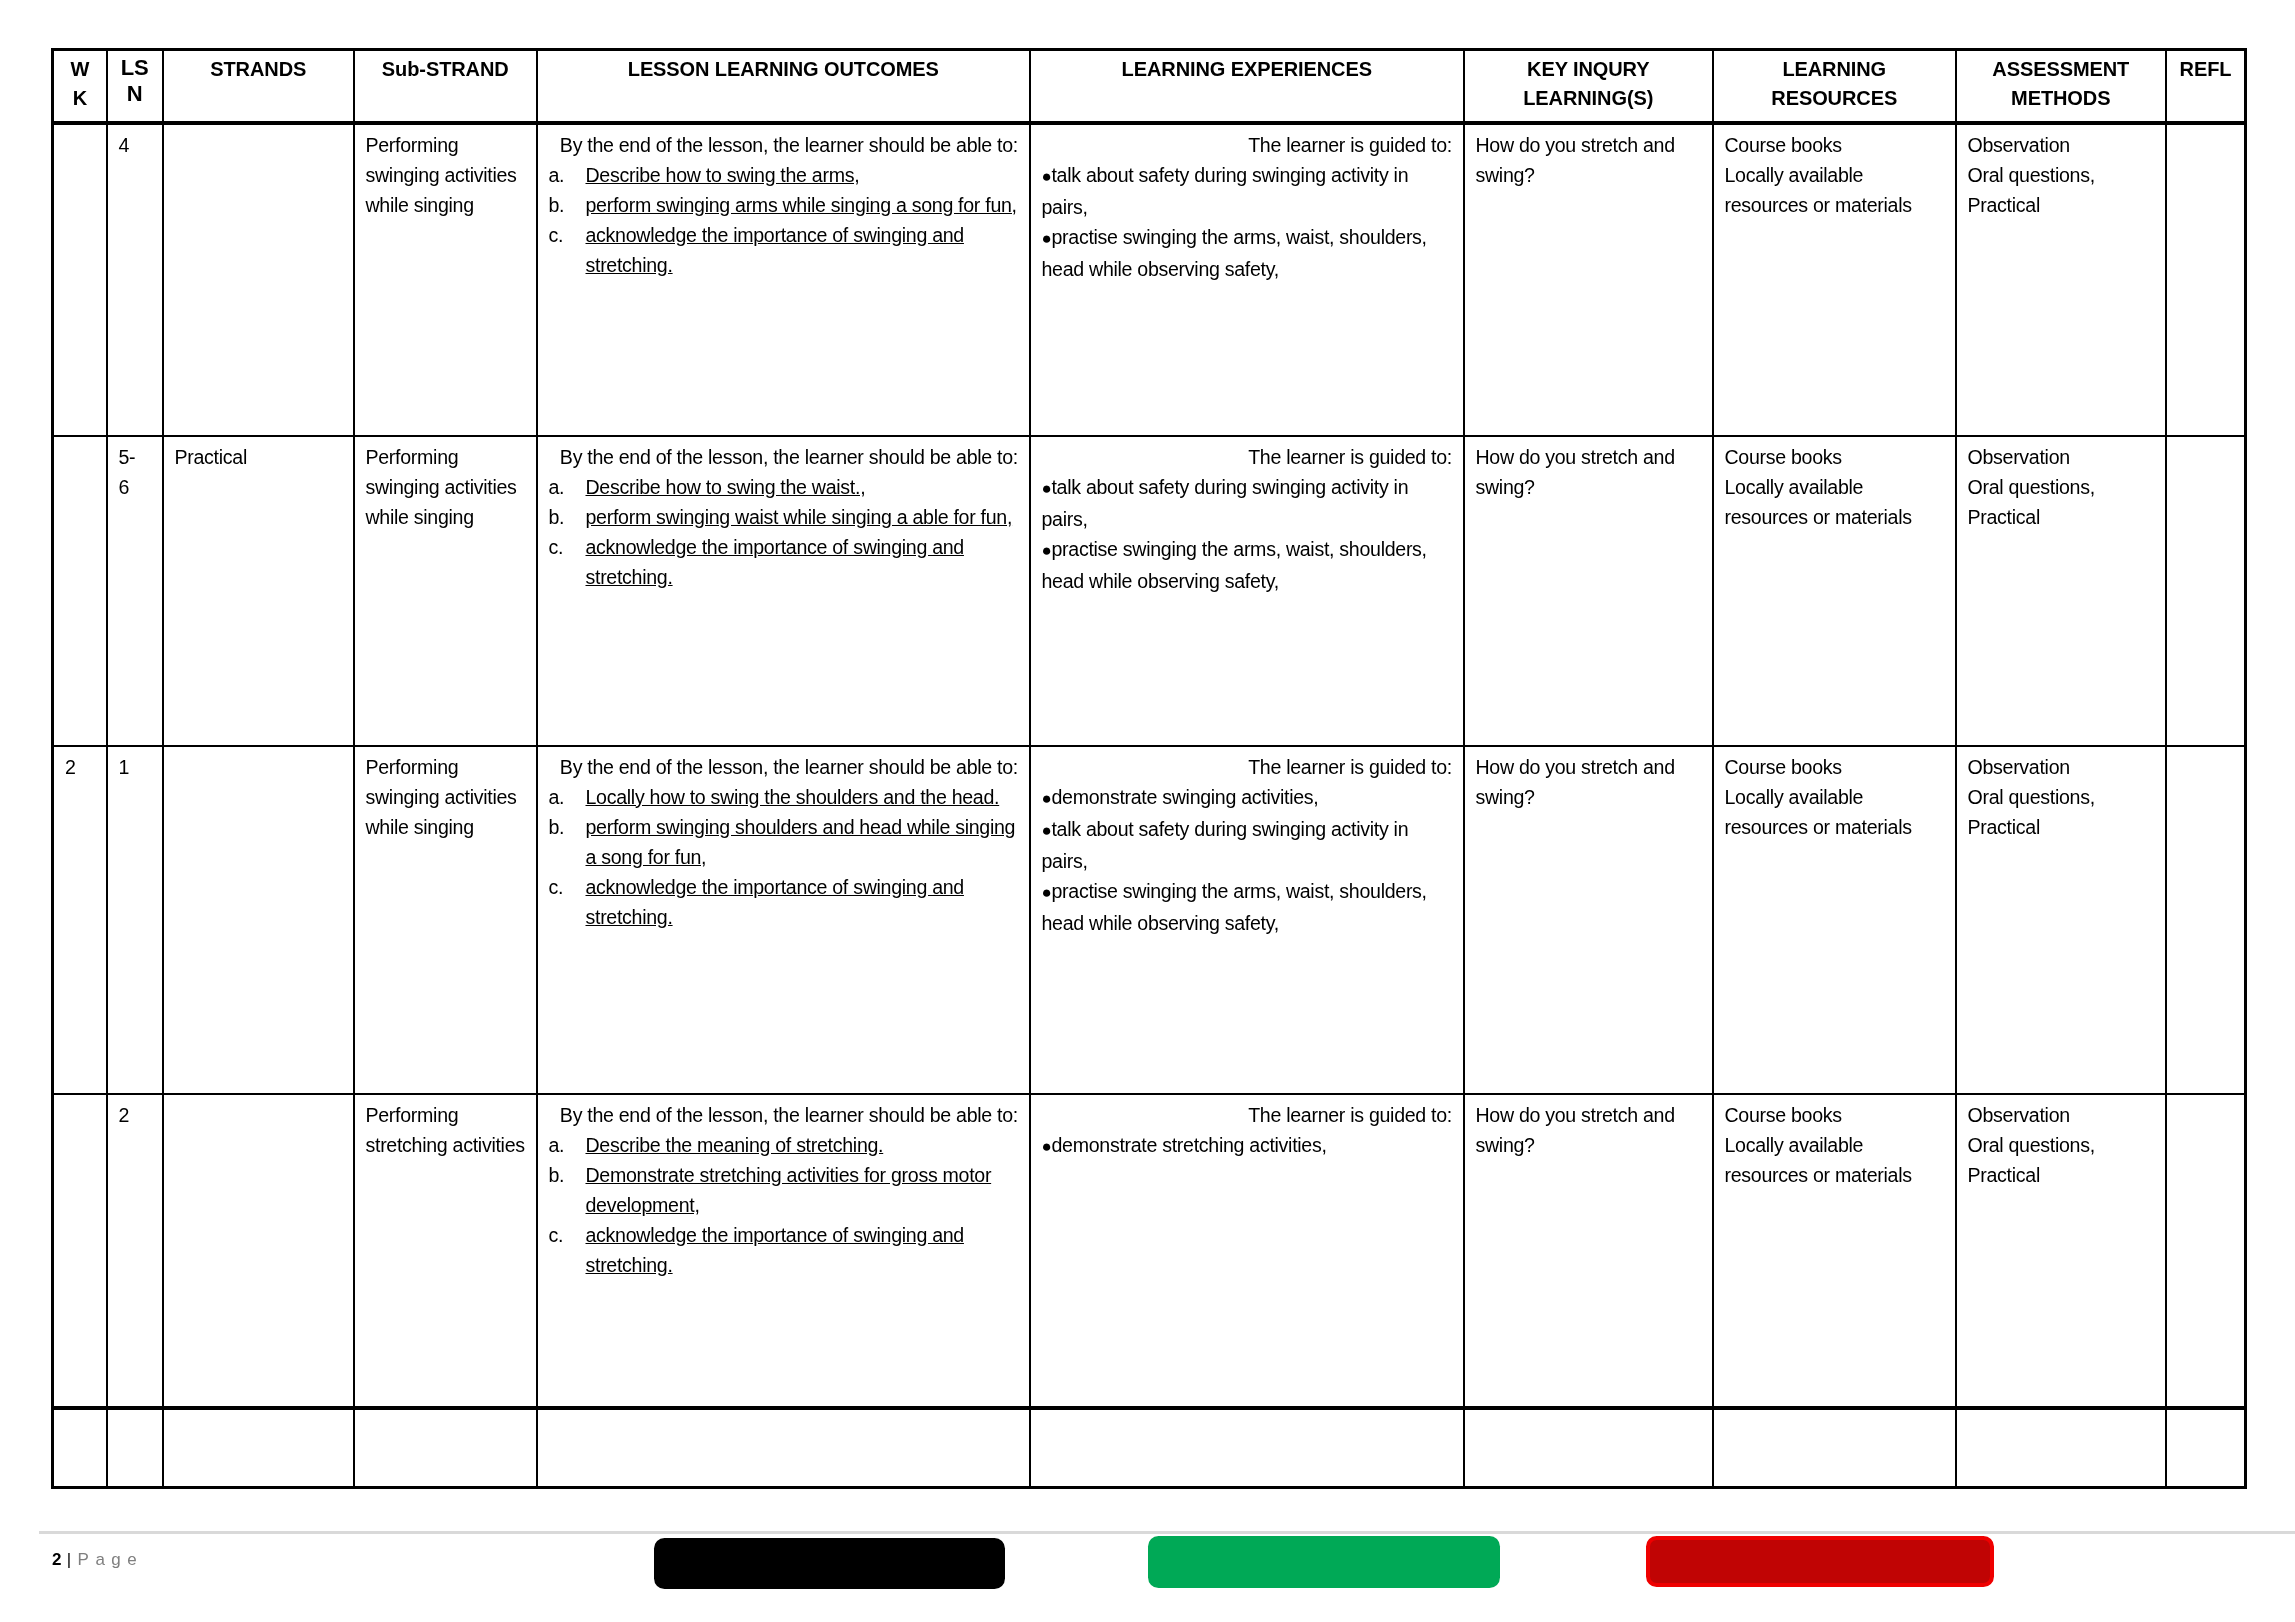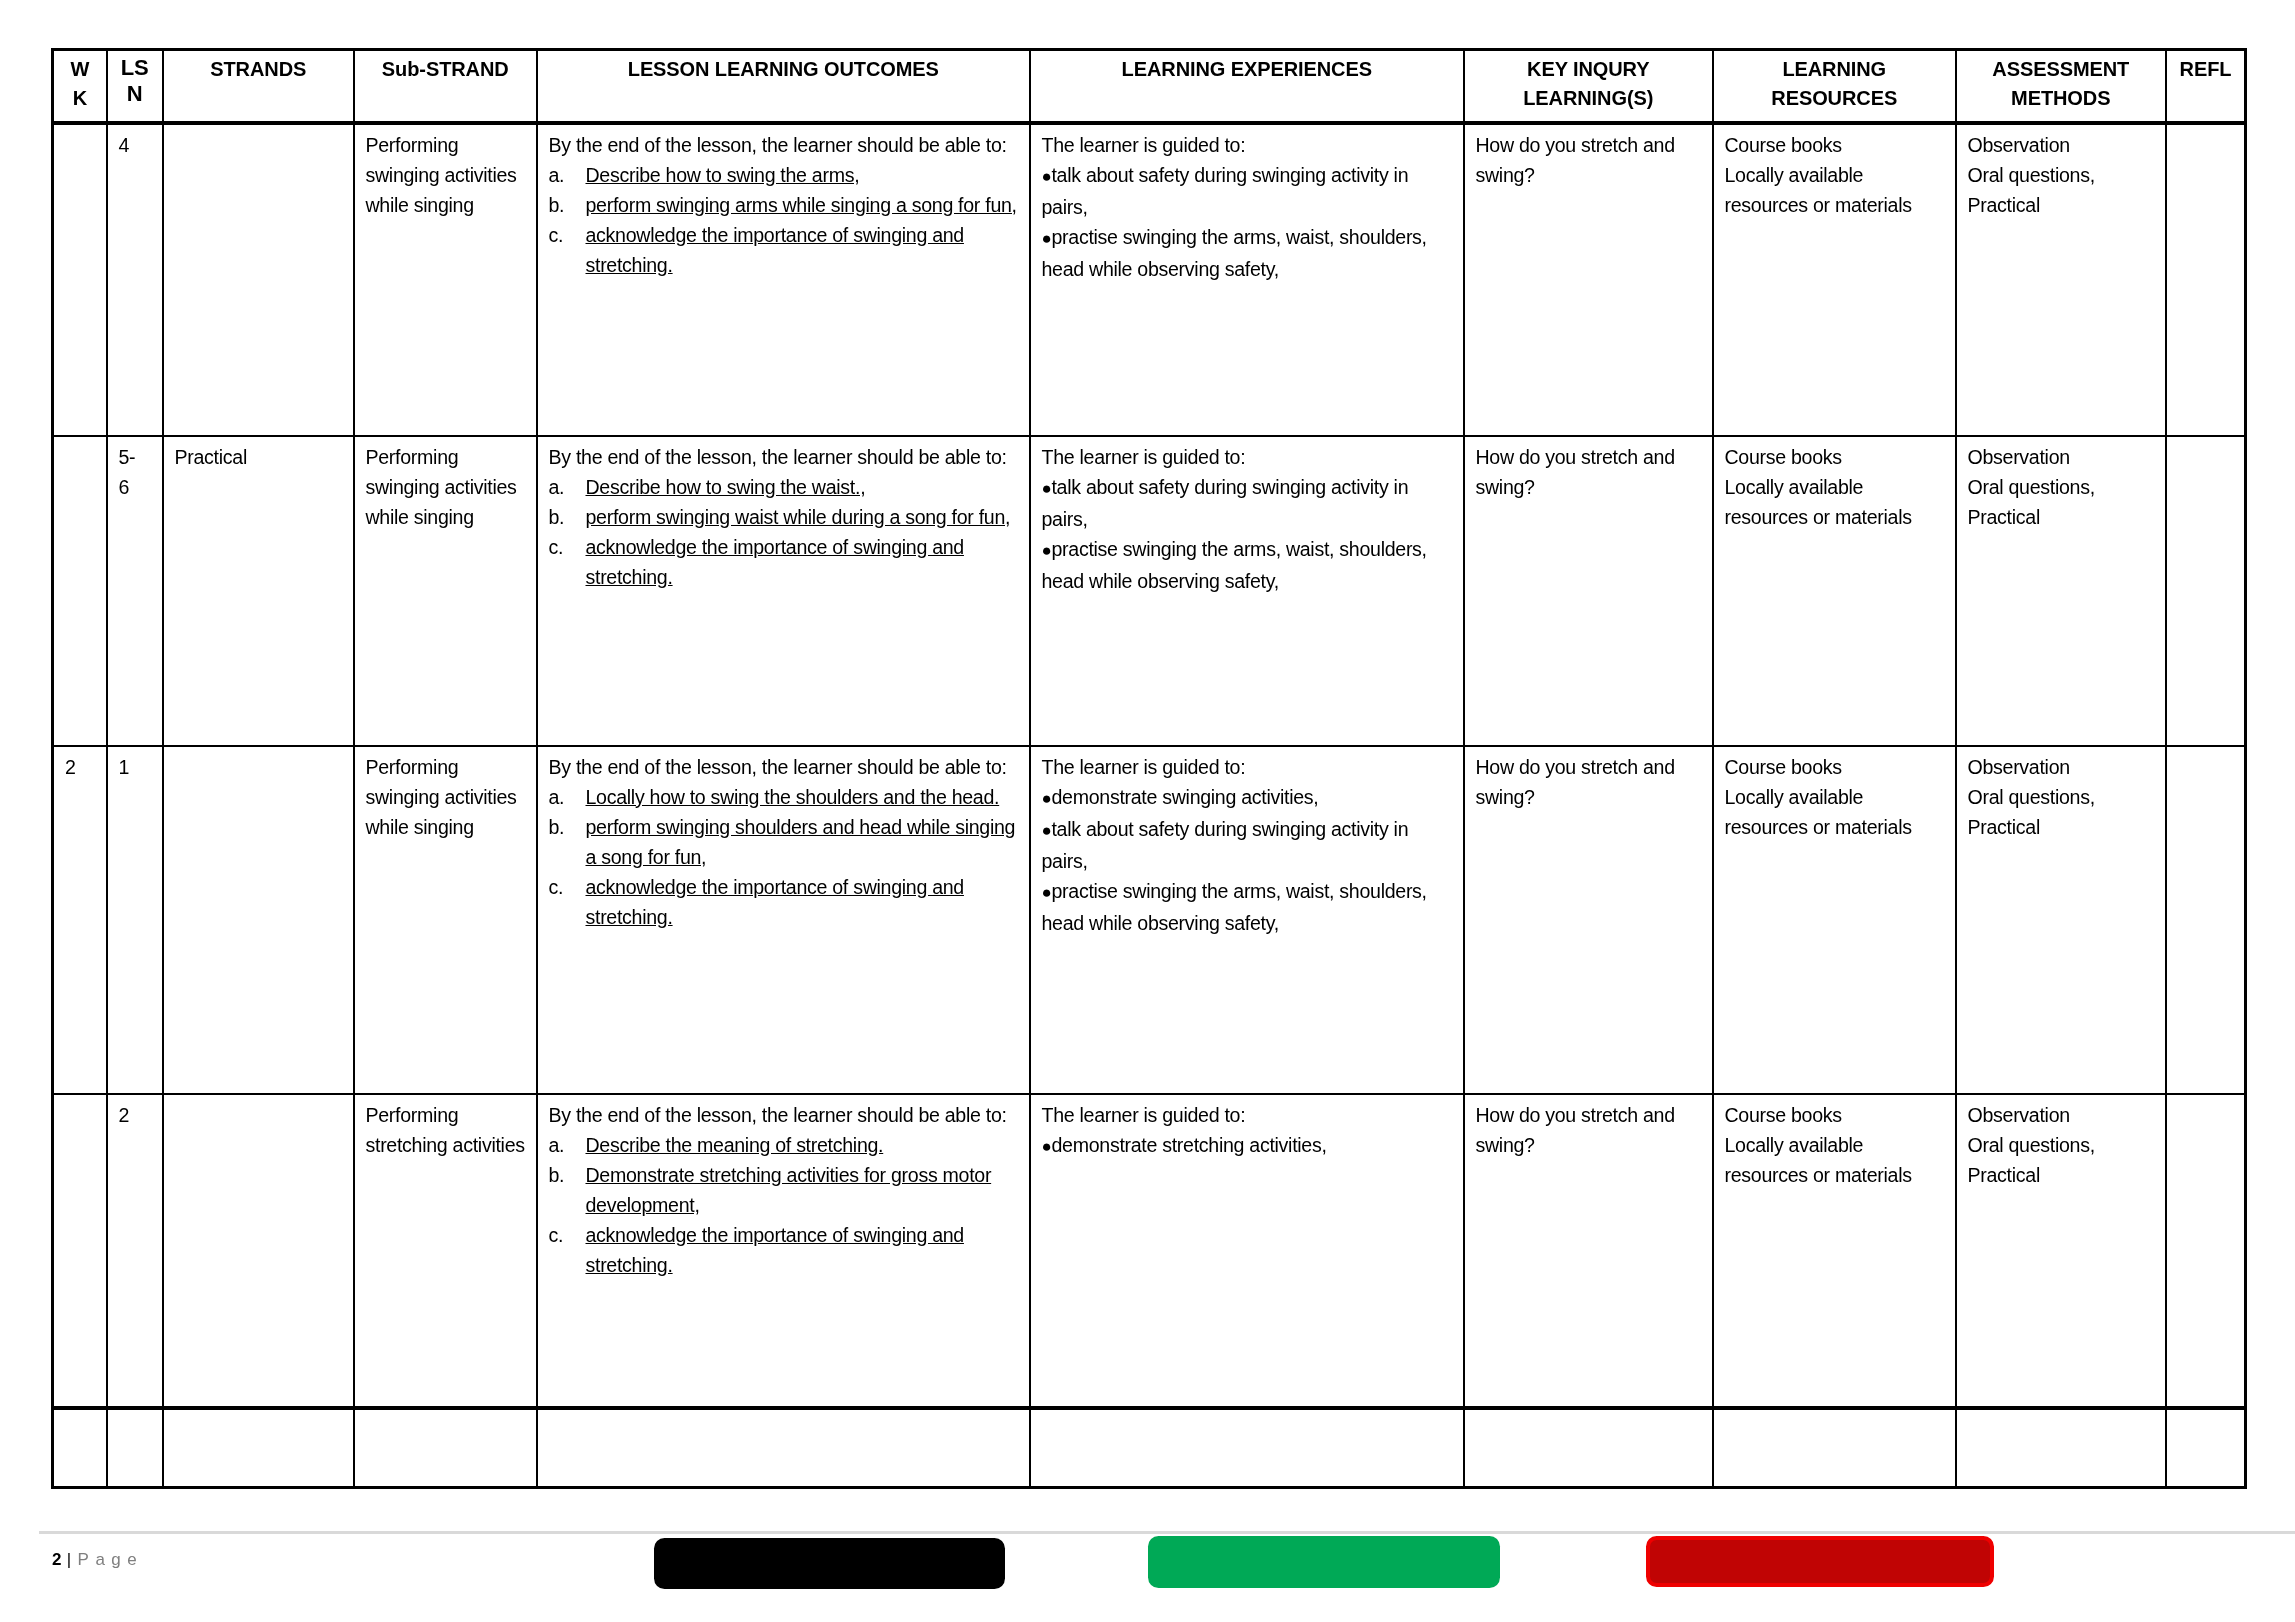--- a/index.html
+++ b/index.html
@@ -32,21 +32,21 @@
     padding:5.2px 10.5px 6.5px 11px;
     font-size:19.6px; line-height:30px; letter-spacing:-0.3px;
   }
   thead .cellpad {
     font-weight:bold; font-size:20px; line-height:29.4px;
     padding-top:3.9px; letter-spacing:-0.1px;
   }
   thead .small-hdr { font-size:22px; line-height:26px; }
   .pre { white-space:pre-line; }
 
-  .intro { margin:0; }
+  .intro { margin:0;text-align:right; }
   .oitem { display:flex; margin:0; }
   .om { flex:0 0 37px; }
   .ot { flex:1 1 auto;text-decoration:underline; }
   .eitem::before { content:"\25CF "; font-size:17px; }
 
   
   .footer-rule {
     position:absolute; left:39px; right:0; top:1531px; height:3.3px;
     background:#d9d9d9;
   }
@@ -195,21 +195,21 @@
           </td>
         <td>
           <div class="cellpad">
             <div class="intro">By the end of the lesson, the learner should be able to:</div>
             <div class="oitem">
                 <span class="om">a.</span>
                 <span class="ot">Describe how to swing the waist.,</span>
               </div>
             <div class="oitem">
                 <span class="om">b.</span>
-                <span class="ot">perform swinging waist while during a song for fun,</span>
+                <span class="ot">perform swinging waist while singing a able for fun,</span>
               </div>
             <div class="oitem">
                 <span class="om">c.</span>
                 <span class="ot">acknowledge the importance of swinging and stretching.</span>
               </div>
           </div>
         </td>
         <td>
           <div class="cellpad">
             <div class="intro">The learner is guided to:</div>

